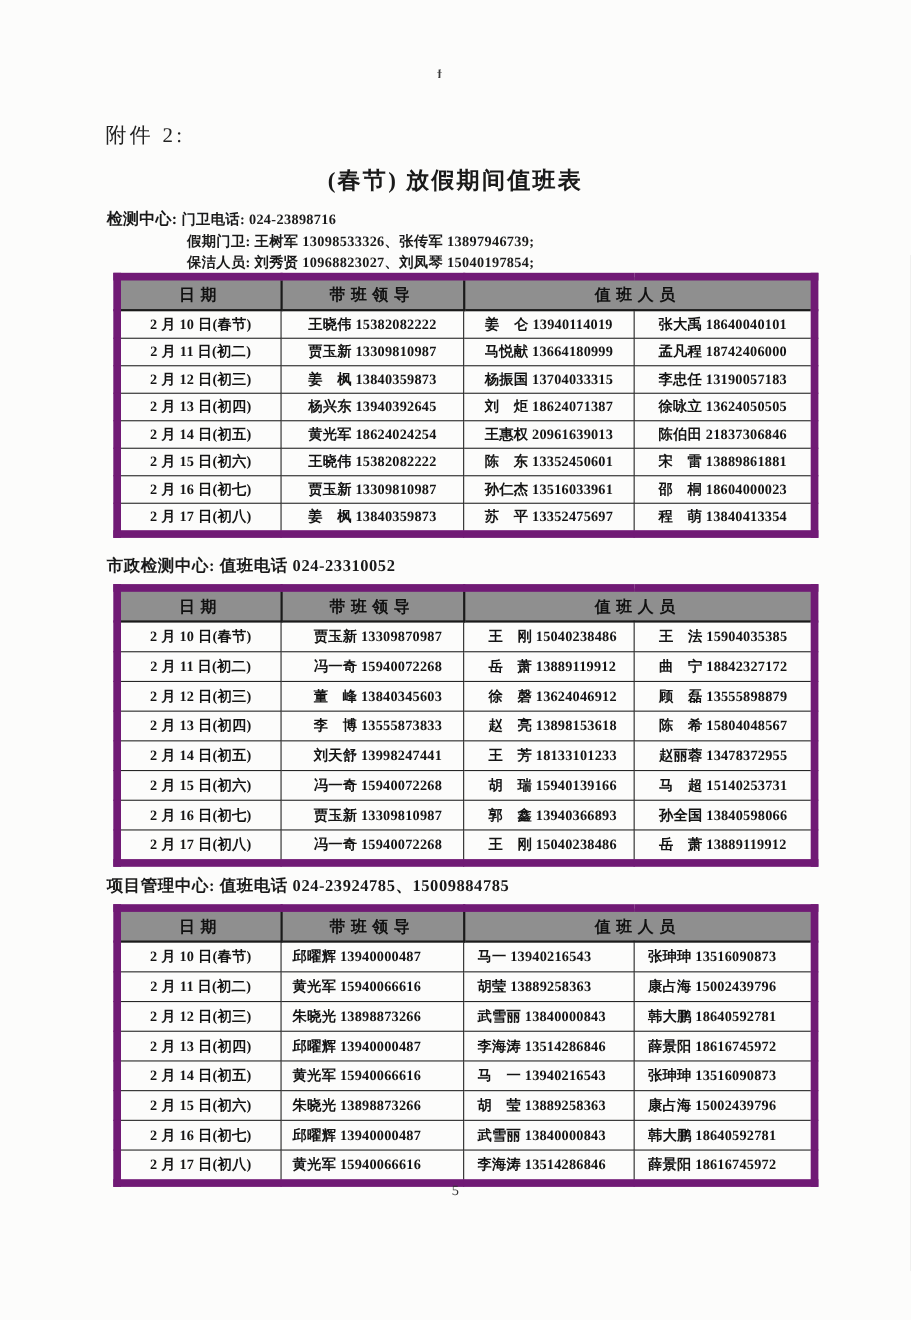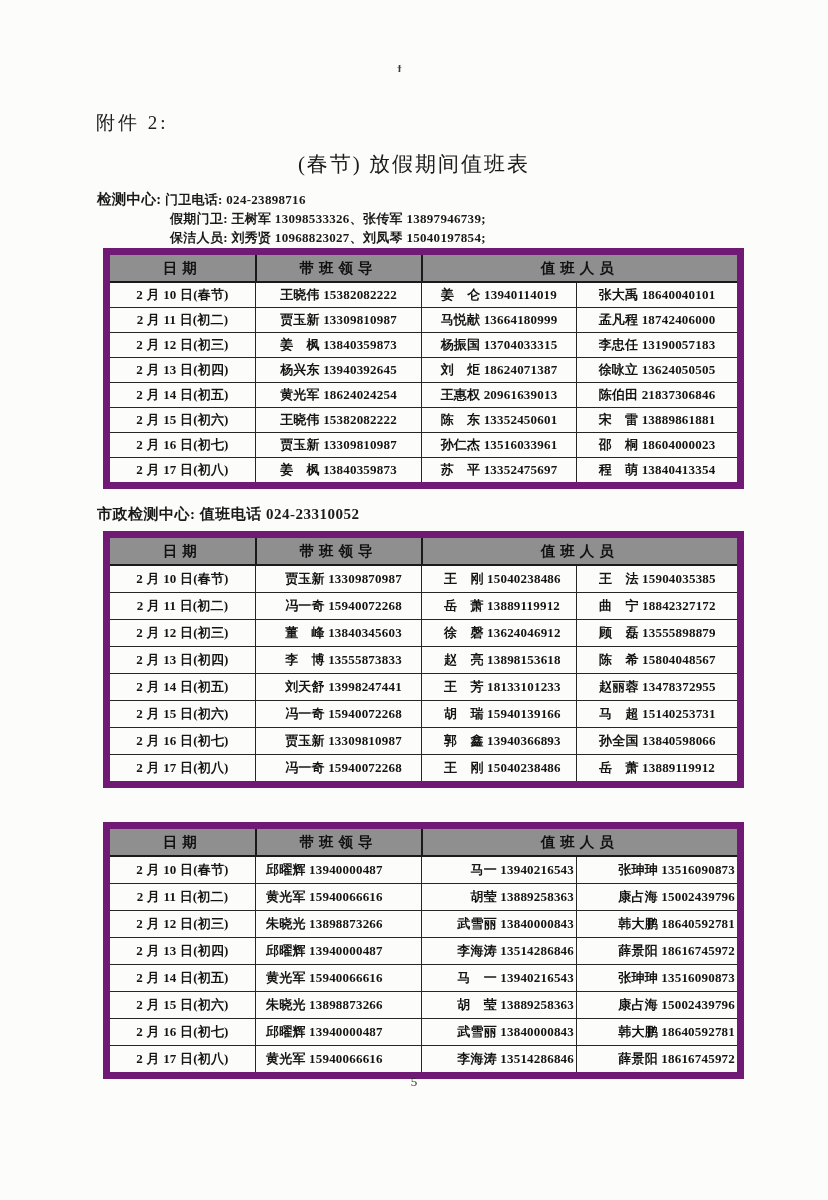--- a/index.html
+++ b/index.html
@@ -12,21 +12,21 @@
   .artifact {
     position:absolute; left:397px; top:62px;
     font-size:11px; color:#3a3a3a; font-weight:bold;
   }
   .attachment {
     position:absolute; left:96px; top:110px;
     font-size:19px; letter-spacing:3px; color:#222;
   }
   .doc-title {
     position:absolute; left:0; top:150px; width:100%;
-    text-align:center; font-size:21px; font-weight:normal; letter-spacing:2px;
+    text-align:center; font-size:21px; font-weight:bold; letter-spacing:2px;
   }
   .intro {
     position:absolute; left:97px; top:190px;
     font-size:13px; font-weight:bold; line-height:19px; letter-spacing:0.3px;
   }
   .intro .lbl { font-size:14.5px; }
   .intro .indent { margin-left:73px; }
   .section-heading {
     position:absolute; left:97px;
     font-size:15px; font-weight:bold; letter-spacing:0.5px;
@@ -54,21 +54,21 @@
     border:1.5px solid #262626; padding:0 2px;
     font-size:13px; font-weight:bold; white-space:nowrap;
     letter-spacing:0.2px; color:#141414;
   }
   .t1 td { height:24px; text-align:center; }
   .t2 td, .t3 td { height:26px; }
   .t2 .cell-date, .t3 .cell-date { text-align:center; }
   .t2 .cell-leader { text-align:center; padding-left:12px; }
   .t2 .cell-staff  { text-align:left; padding-left:22px; }
   .t3 .cell-leader { text-align:left; padding-left:10px; }
-  .t3 .cell-staff  { text-align:right; padding-left:12px;margin-top:19px; }
+  .t3 .cell-staff  { text-align:left; padding-left:12px;margin-top:19px; }
   .page-number {
     position:absolute; left:0; top:1074px; width:100%;
     text-align:center; font-size:13px; color:#333;
   }
 </style>
 </head>
 <body>
 
 <div class="page">
 
@@ -211,20 +211,21 @@
         </tr>
       <tr>
           <td class="cell-date">2 月 17 日(初八)</td>
           <td class="cell-leader">冯一奇 15940072268</td>
           <td class="cell-staff">王　刚 15040238486</td>
           <td class="cell-staff">岳　萧 13889119912</td>
         </tr>
     </tbody>
   </table>
 
+  <div class="section-heading sh3">项目管理中心: 值班电话 024-23924785、15009884785</div>
 
   <table class="duty t3">
     <colgroup>
         <col class="c-date">
         <col class="c-leader">
         <col class="c-staffA">
         <col class="c-staffB">
       </colgroup>
     <thead>
       <tr>

